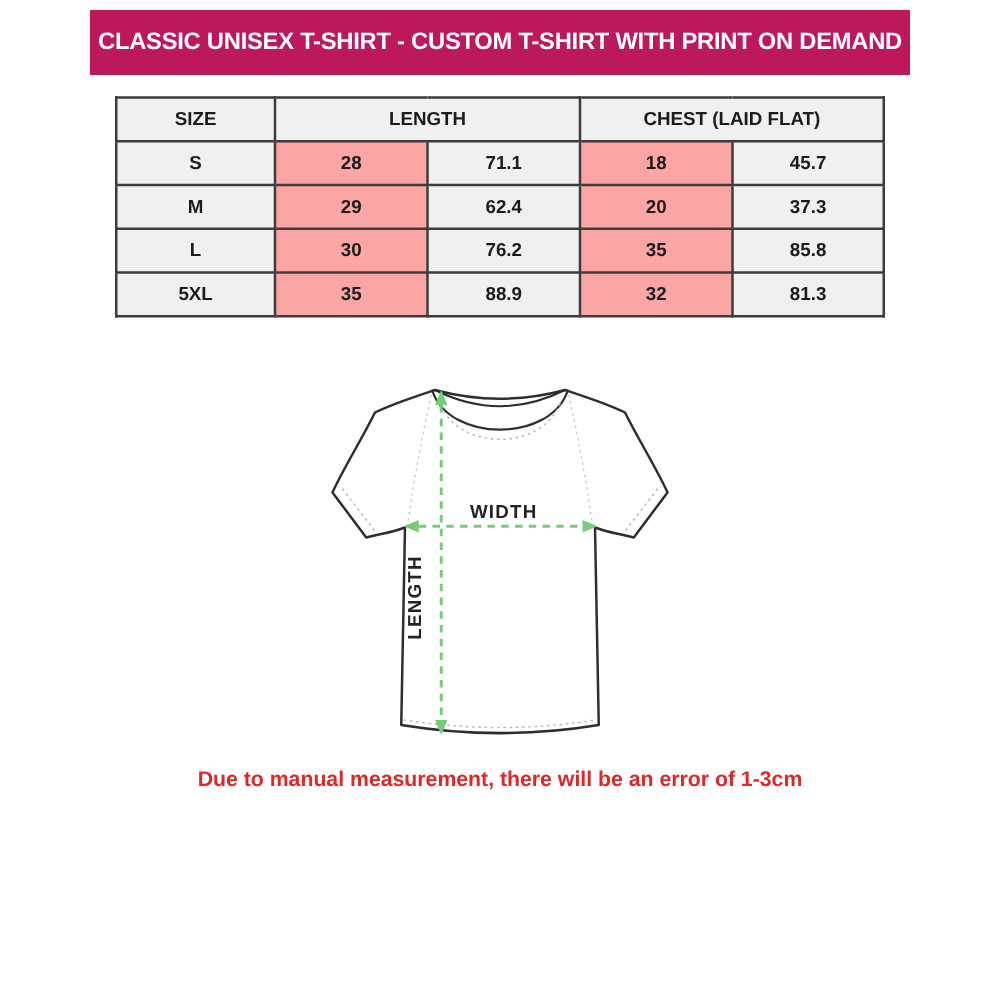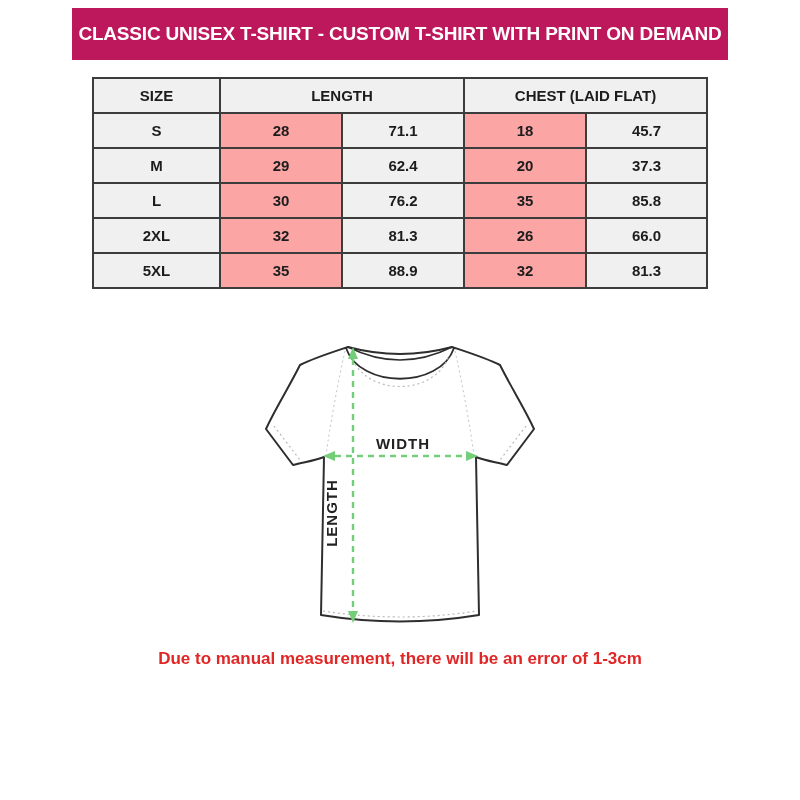--- a/index.html
+++ b/index.html
@@ -104,27 +104,20 @@
         <td class="shade">37.3</td>
       </tr>
       <tr>
         <td class="shade">L</td>
         <td class="plain">30</td>
         <td class="shade">76.2</td>
         <td class="plain">35</td>
         <td class="shade">85.8</td>
       </tr>
       <tr>
-        <td class="shade">2XL</td>
-        <td class="plain">32</td>
-        <td class="shade">81.3</td>
-        <td class="plain">26</td>
-        <td class="shade">66.0</td>
-      </tr>
-      <tr>
         <td class="shade">5XL</td>
         <td class="plain">35</td>
         <td class="shade">88.9</td>
         <td class="plain">32</td>
         <td class="shade">81.3</td>
       </tr>
     </tbody>
   </table>
 
   <figure class="diagram">

